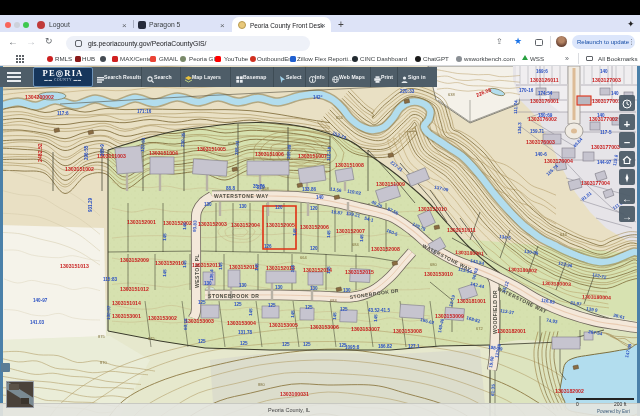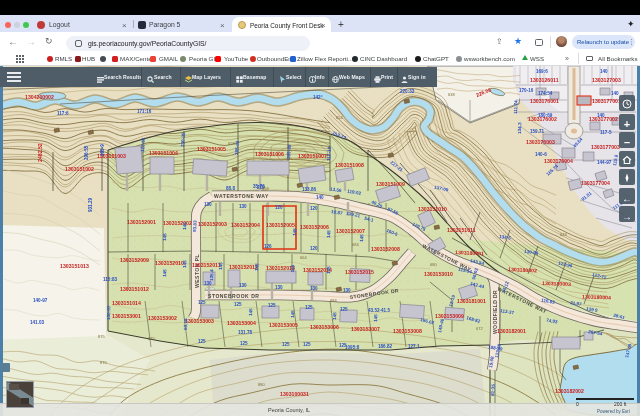--- a/index.html
+++ b/index.html
@@ -595,20 +595,24 @@
       <text x="476" y="330" class="o">672</text>
       <text x="258" y="386" class="o">880</text>
       <text x="448" y="96" class="o">638</text>
       <text x="336" y="119" class="o">654</text>
 </svg>
 <div class="abs" style="left:0;top:0;width:3px;height:350px;background:#4a80a9"></div>
 <div class="abs" style="left:637px;top:0;width:3px;height:350px;background:#4a80a9"></div>
 
 <div class="abs" style="left:0;top:1px;width:437px;height:20px;background:#4e5d68">
   <div class="abs" style="left:7px;top:5px;width:14px;height:2px;background:#e8ecef;box-shadow:0 4px 0 #e8ecef,0 8px 0 #e8ecef"></div>
+  <div class="abs" style="left:33px;top:0px;width:60px;height:20px;background:#16365c;border:1px solid #6e93b8;border-radius:2px;text-align:center;font-family:'Liberation Serif',serif">
+     <div style="font-size:8.6px;font-weight:bold;letter-spacing:1.1px;color:#fff;line-height:10px">PE<span style="color:#d8dfe8">◎</span>RIA</div>
+     <div style="font-size:3.5px;letter-spacing:0.6px;color:#c8d2de;line-height:4px">▬▬ COUNTY ▬▬</div>
+  </div>
   <div class="abs" style="left:97px;top:6px;line-height:7px"><svg width="7" height="7" viewBox="0 0 7 7" style="vertical-align:-1px">
           <rect x="0" y="1" width="7" height="1.4" fill="#e8ecef"></rect>
           <rect x="0" y="3.2" width="7" height="1.4" fill="#e8ecef"></rect>
           <rect x="0" y="5.4" width="5" height="1.4" fill="#e8ecef"></rect>
         </svg></div>
       <div class="abs" style="left:104px;top:7px;font-size:5.1px;font-weight:bold;color:#f2f4f6;letter-spacing:0.1px;white-space:nowrap">Search Results</div>
       <div class="abs" style="left:141px;top:0;width:1px;height:20px;background:#69798455;border-right:1px solid #3e4c55">&nbsp;</div>
       <div class="abs" style="left:147px;top:6px;line-height:7px"><svg width="7" height="7" viewBox="0 0 7 7" style="vertical-align:-1px">
           <circle cx="3" cy="3" r="2.1" fill="none" stroke="#e8ecef" stroke-width="1.1"></circle>
           <line x1="4.6" y1="4.6" x2="6.6" y2="6.6" stroke="#e8ecef" stroke-width="1.2"></line>

